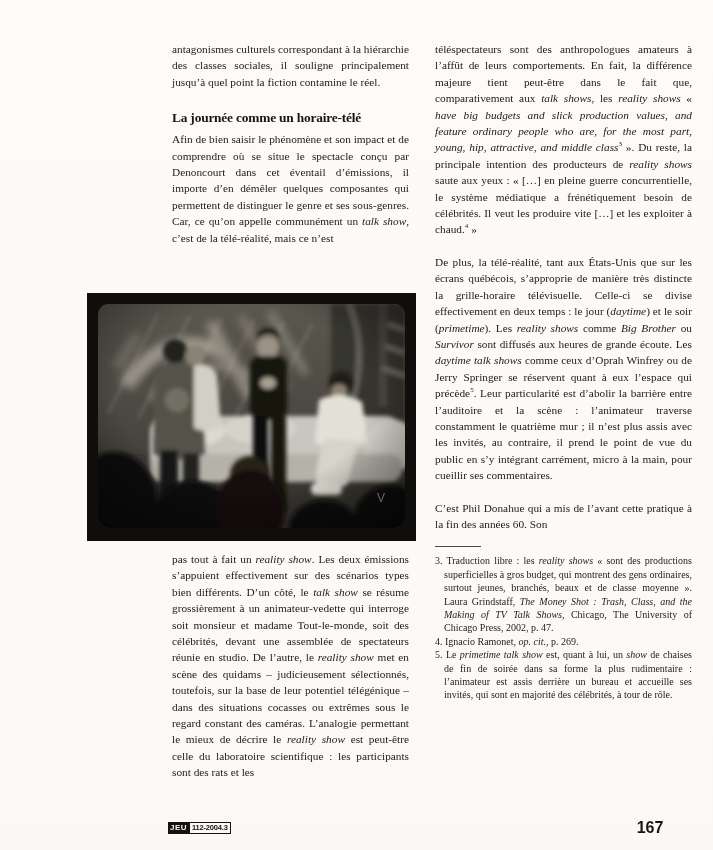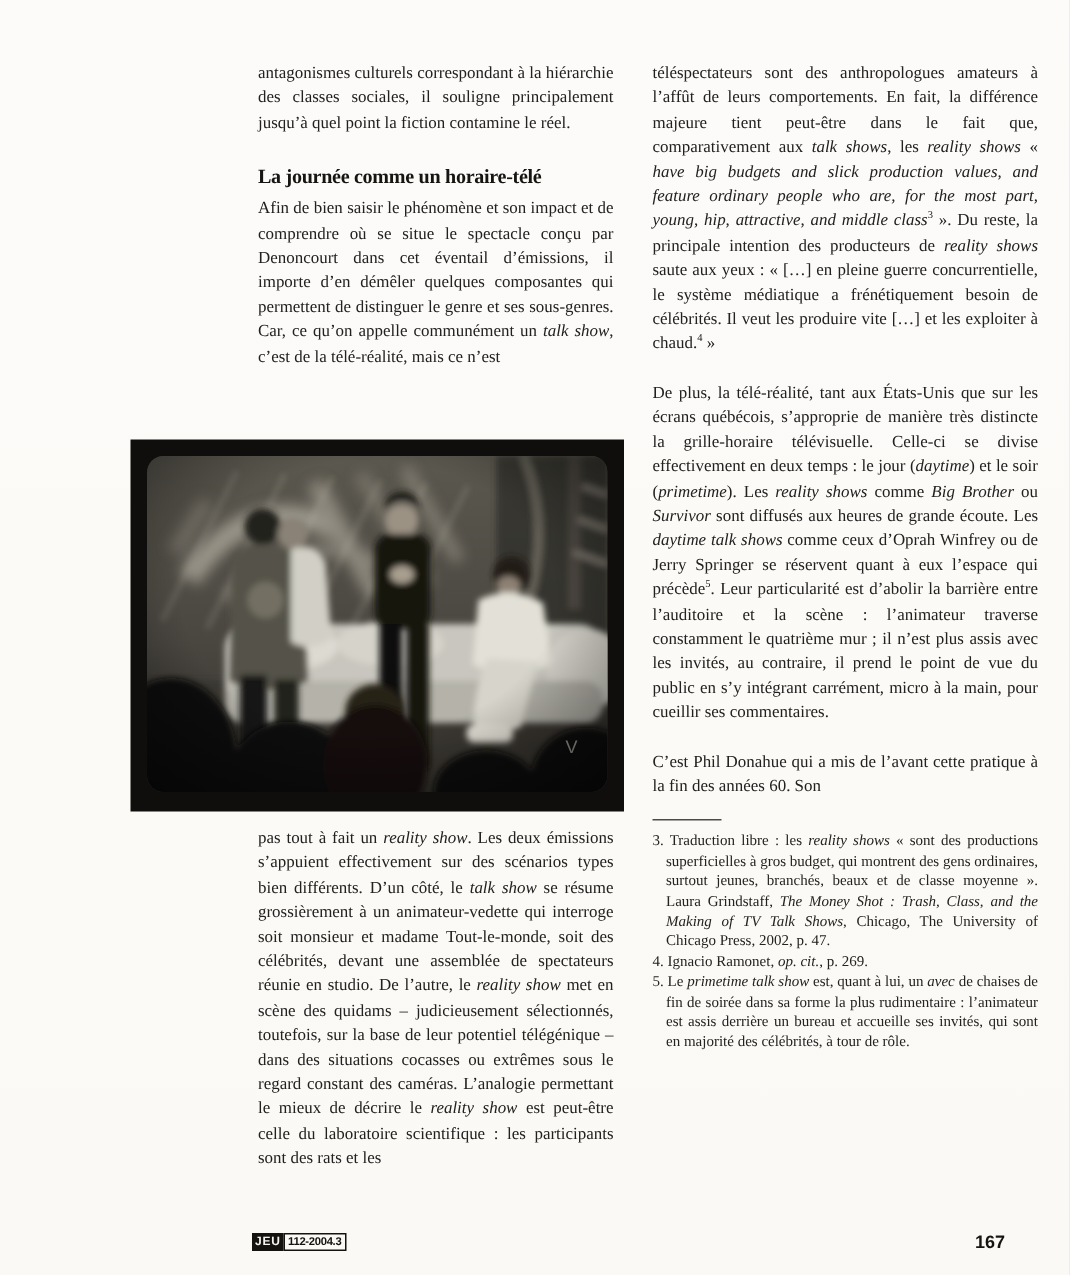--- a/index.html
+++ b/index.html
@@ -47,23 +47,23 @@
   }
   .badge-jeu{
     background:#141310;color:#f6f5f1;font-weight:bold;font-size:8px;line-height:12px;
     padding:0 2px;letter-spacing:0.5px;
   }
   .badge-issue{
     border:1px solid #141310;color:#141310;font-weight:bold;font-size:7.5px;line-height:10px;
     padding:0 2px;letter-spacing:-0.2px;
   }
   .pagenum{
-    position:absolute;left:630px;top:821px;width:40px;text-align:right;
+    position:absolute;left:630px;top:821px;width:40px;text-align:center;
     font-family:"Liberation Sans","DejaVu Sans",sans-serif;
-    font-weight:bold;font-size:12px;line-height:14px;color:#171511;
+    font-weight:bold;font-size:16px;line-height:14px;color:#171511;
   }
 </style>
 </head>
 <body>
 
 <div class="page">
 
   <div class="col col-left">
     <p class="body">antagonismes culturels correspondant à la hiérarchie des classes sociales, il souligne principalement jusqu’à quel point la fiction contamine le réel.</p>
     <h2 class="heading">La journée comme un horaire-télé</h2>
@@ -172,21 +172,21 @@
 
   <p class="body leftbottom">pas tout à fait un <i>reality show</i>. Les deux émissions s’appuient effectivement sur des scénarios types bien différents. D’un côté, le <i>talk show</i> se résume grossièrement à un animateur-vedette qui interroge soit monsieur et madame Tout-le-monde, soit des célébrités, devant une assemblée de spectateurs réunie en studio. De l’autre, le <i>reality show</i> met en scène des quidams – judicieusement sélectionnés, toutefois, sur la base de leur potentiel télégénique – dans des situations cocasses ou extrêmes sous le regard constant des caméras. L’analogie permettant le mieux de décrire le <i>reality show</i> est peut-être celle du laboratoire scientifique : les participants sont des rats et les</p>
 
   <div class="col col-right">
     <p class="body">téléspectateurs sont des anthropologues amateurs à l’affût de leurs comportements. En fait, la différence majeure tient peut-être dans le fait que, comparativement aux <i>talk shows</i>, les <i>reality shows</i> « <i>have big budgets and slick production values, and feature ordinary people who are, for the most part, young, hip, attractive, and middle class</i><sup>3</sup> ». Du reste, la principale intention des producteurs de <i>reality shows</i> saute aux yeux : « […] en pleine guerre concurrentielle, le système médiatique a frénétiquement besoin de célébrités. Il veut les produire vite […] et les exploiter à chaud.<sup>4</sup> »</p>
     <p class="body">De plus, la télé-réalité, tant aux États-Unis que sur les écrans québécois, s’approprie de manière très distincte la grille-horaire télévisuelle. Celle-ci se divise effectivement en deux temps : le jour (<i>daytime</i>) et le soir (<i>primetime</i>). Les <i>reality shows</i> comme <i>Big Brother</i> ou <i>Survivor</i> sont diffusés aux heures de grande écoute. Les <i>daytime talk shows</i> comme ceux d’Oprah Winfrey ou de Jerry Springer se réservent quant à eux l’espace qui précède<sup>5</sup>. Leur particularité est d’abolir la barrière entre l’auditoire et la scène : l’animateur traverse constamment le quatrième mur ; il n’est plus assis avec les invités, au contraire, il prend le point de vue du public en s’y intégrant carrément, micro à la main, pour cueillir ses commentaires.</p>
     <p class="body">C’est Phil Donahue qui a mis de l’avant cette pratique à la fin des années 60. Son</p>
     <hr class="fn-rule">
     <p class="footnote">3. Traduction libre : les <i>reality shows</i> « sont des productions superficielles à gros budget, qui montrent des gens ordinaires, surtout jeunes, branchés, beaux et de classe moyenne ». Laura Grindstaff, <i>The Money Shot : Trash, Class, and the Making of TV Talk Shows</i>, Chicago, The University of Chicago Press, 2002, p. 47.</p>
     <p class="footnote">4. Ignacio Ramonet, <i>op. cit.</i>, p. 269.</p>
-    <p class="footnote">5. Le <i>primetime talk show</i> est, quant à lui, un <i>avec</i> de chaises de fin de soirée dans sa forme la plus rudimentaire : l’animateur est assis derrière un bureau et accueille ses invités, qui sont en majorité des célébrités, à tour de rôle.</p>
+    <p class="footnote">5. Le <i>primetime talk show</i> est, quant à lui, un <i>show</i> de chaises de fin de soirée dans sa forme la plus rudimentaire : l’animateur est assis derrière un bureau et accueille ses invités, qui sont en majorité des célébrités, à tour de rôle.</p>
   </div>
 
   <div class="badge">
     <span class="badge-jeu">JEU</span>
     <span class="badge-issue">112-2004.3</span>
   </div>
   <div class="pagenum">167</div>
 
 </div>
 

